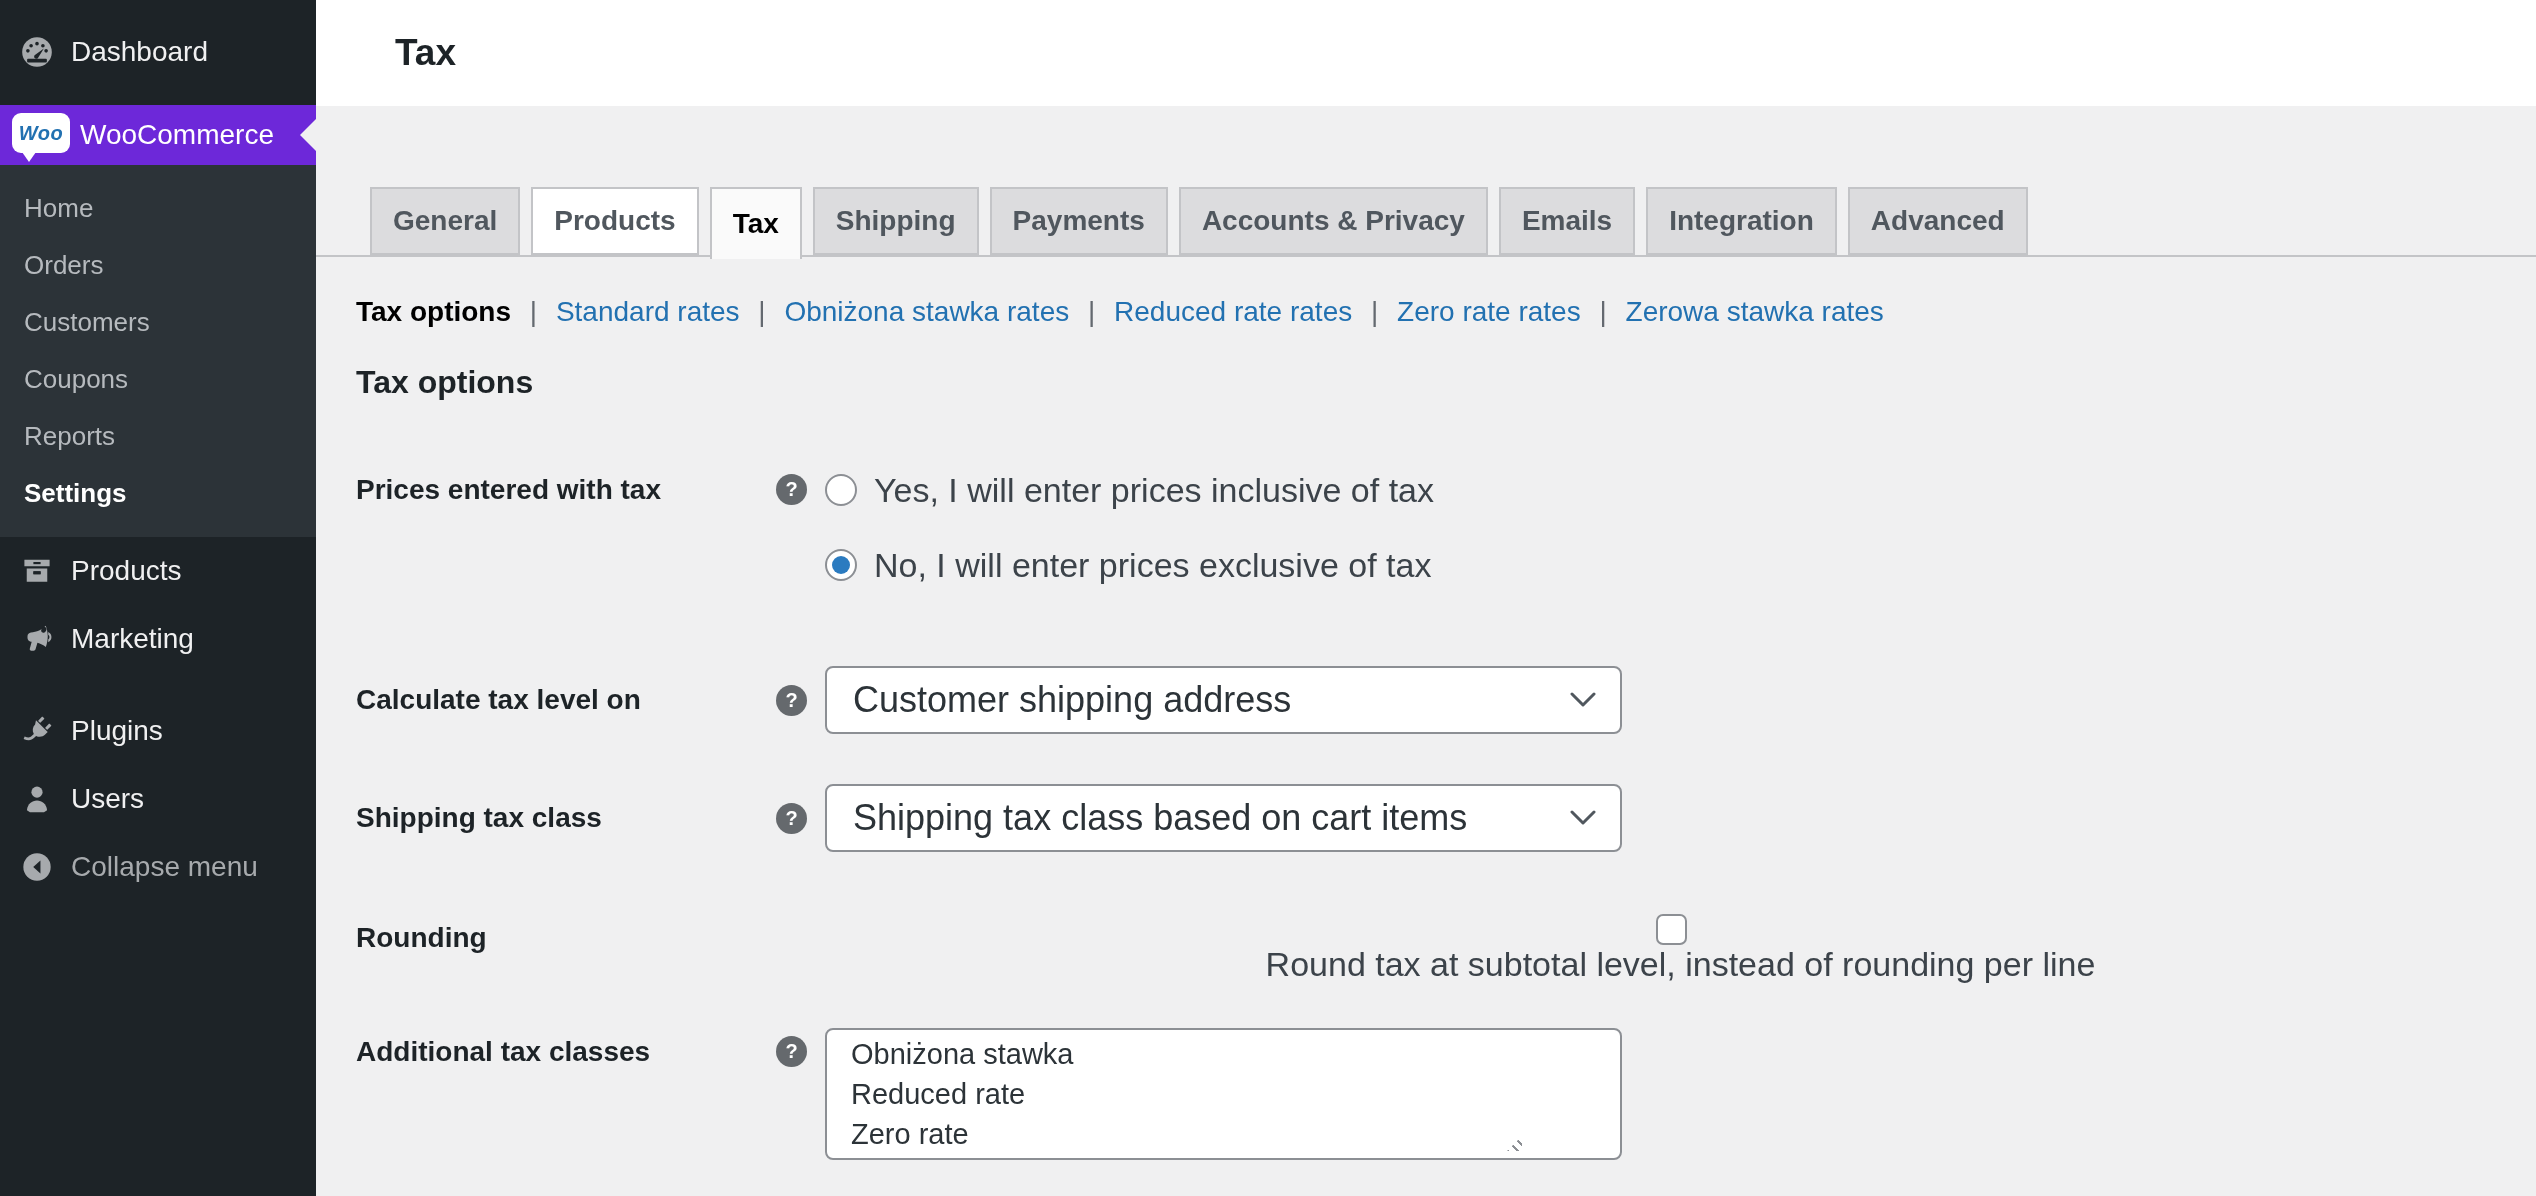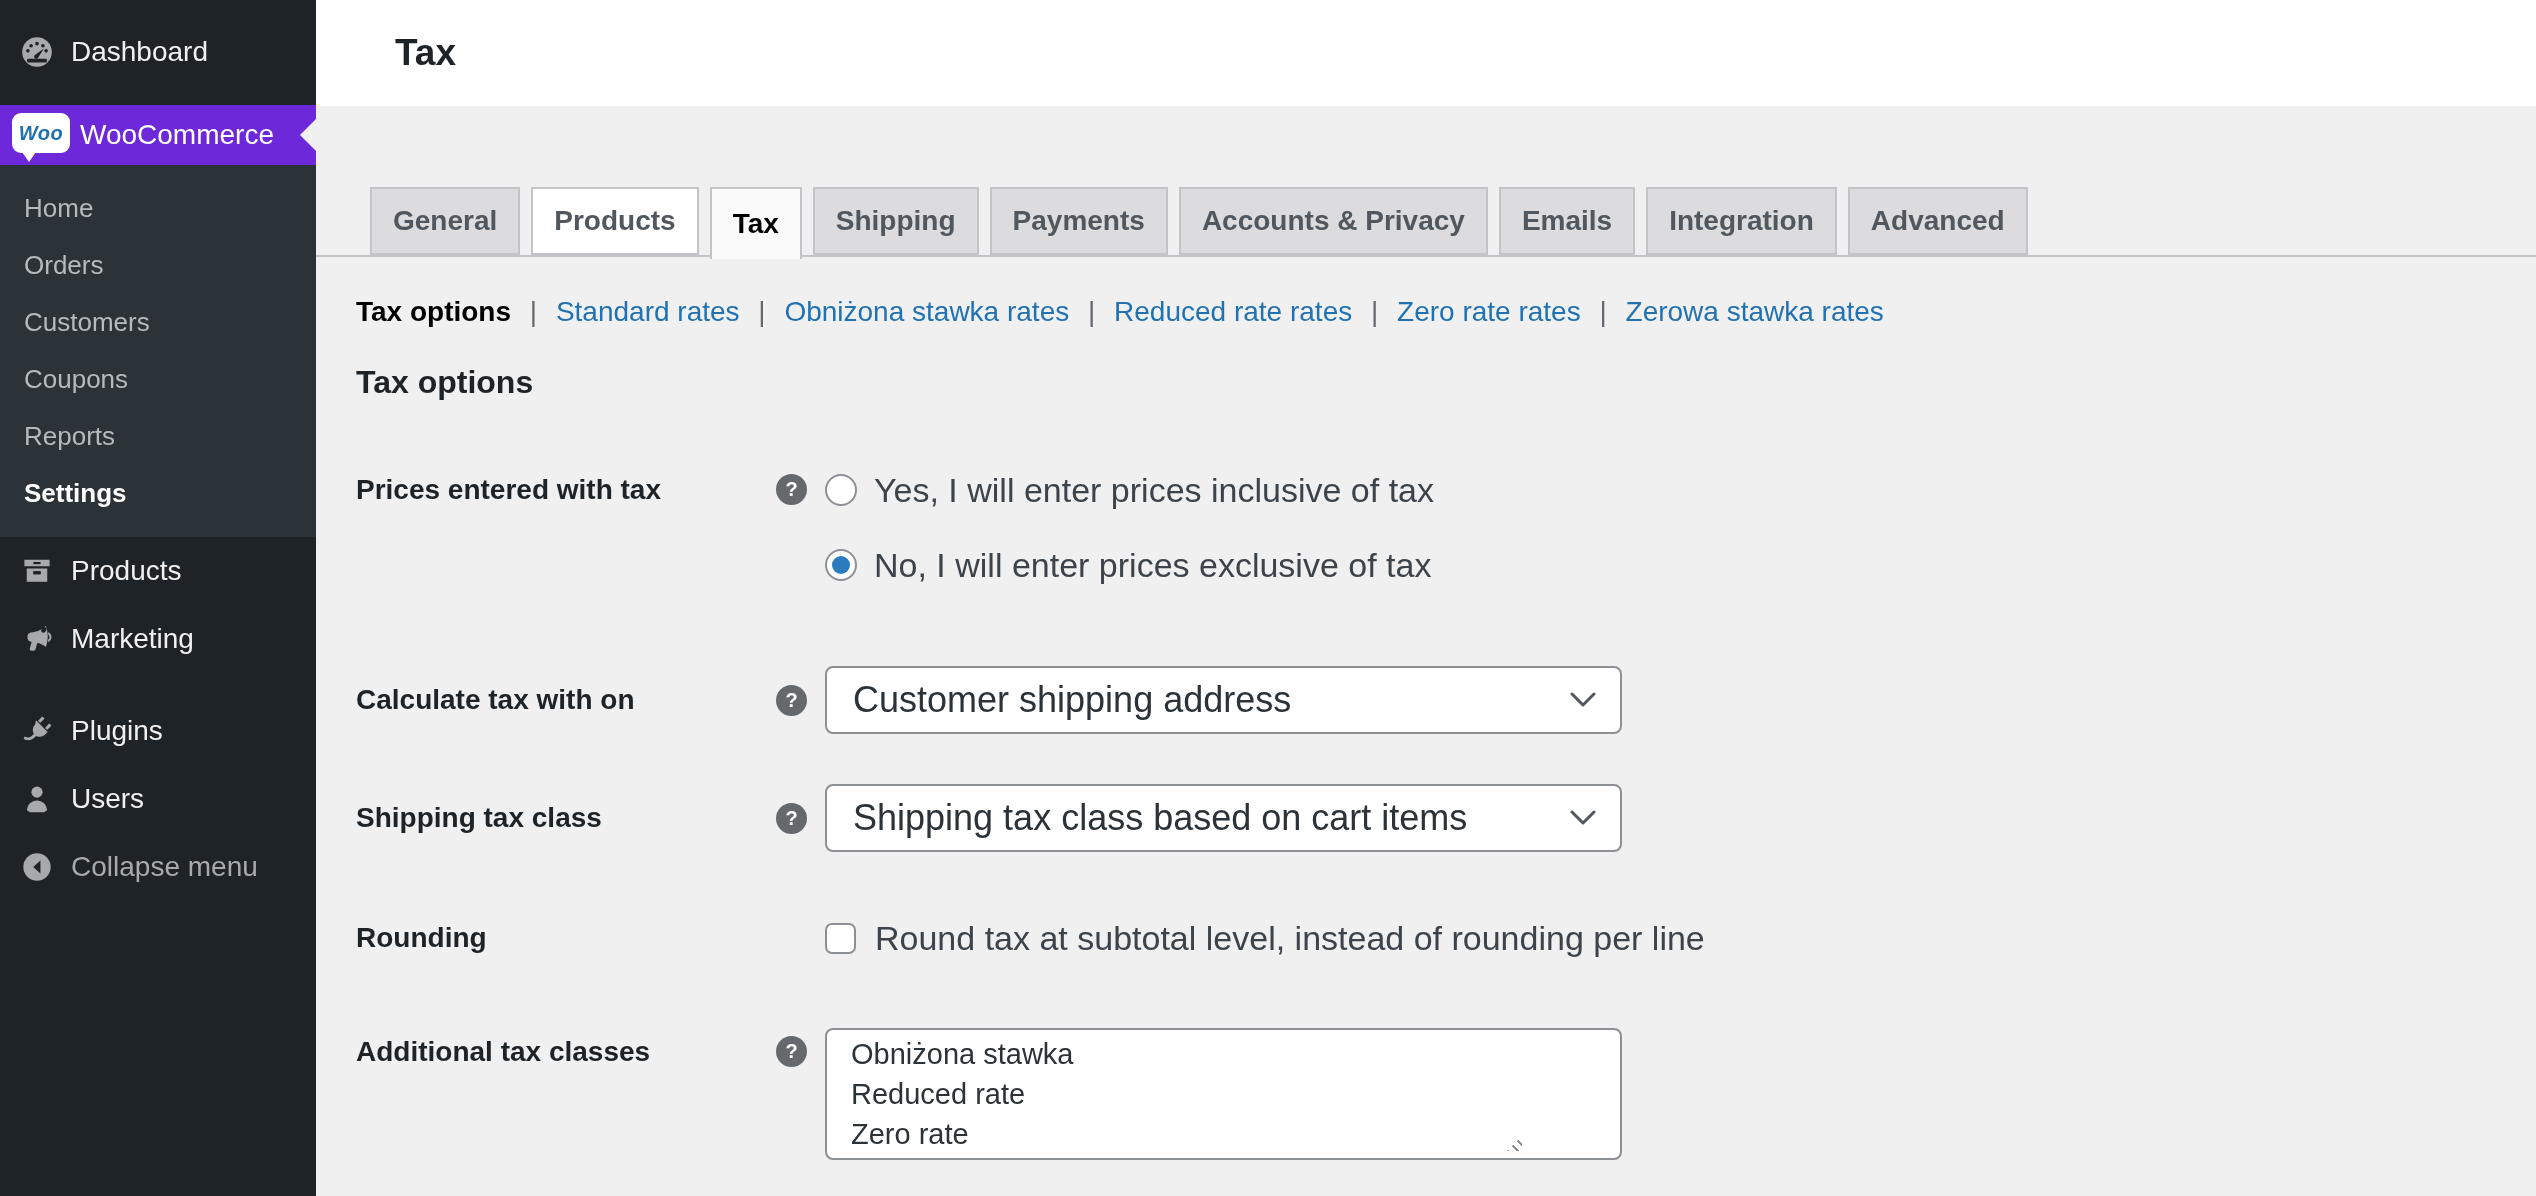--- a/index.html
+++ b/index.html
@@ -72,21 +72,21 @@
   .option-text { font-size:34px; color:#3c434a; }
 
   .row-calc { margin-top:77px; }
   .row-shipclass { margin-top:50px; }
   .select { width:797px; height:68px; background:#fff; border:2px solid #8c8f94; border-radius:8px;
       display:flex; align-items:center; justify-content:space-between; padding:0 24px 0 26px;
       font-size:36px; color:#2c3338; cursor:pointer; }
   .chevron { flex:none; margin-left:16px; }
 
   .row-rounding { margin-top:62px; }
-  .checkbox-line { display:flex; align-items:center; height:48px; cursor:pointer; }
+  .checkbox-line { display:flex; align-items:center; height:48px; cursor:pointer;flex-direction:column; }
   .checkbox { width:31px; height:31px; border:2px solid #8c8f94; border-radius:7px; background:#fff;
       margin-right:19px; flex:none; }
 
   .row-additional { margin-top:66px; }
   .ta-wrap { position:relative; width:704px;border-radius:23px; }
   .ta-wrap::after { content:""; position:absolute; right:7px; bottom:9px; width:15px; height:15px;
       background:repeating-linear-gradient(45deg, #8c8f94 0 2px, transparent 2px 7px);
       clip-path:polygon(100% 0, 100% 100%, 0 100%); pointer-events:none; }
   textarea.tax-classes { width:797px; height:132px; background:#fff; border:2px solid #8c8f94; border-radius:8px;
       padding:4px 24px; font-size:29px; line-height:40px; color:#2c3338; font-family:"Liberation Sans", sans-serif;
@@ -250,21 +250,21 @@
             <span class="option-text">Yes, I will enter prices inclusive of tax</span>
           </div>
           <div class="radio-line">
             <span class="radio checked"></span>
             <span class="option-text">No, I will enter prices exclusive of tax</span>
           </div>
         </div>
       </div>
 
       <div class="form-row row-calc row-center">
-        <div class="cell-label">Calculate tax with on</div>
+        <div class="cell-label">Calculate tax level on</div>
         <div class="cell-help">
           <span class="help-tip">?</span>
         </div>
         <div class="cell-control">
           <div class="select">
             <span>Customer shipping address</span>
             <svg class="chevron" width="26" height="16" viewBox="0 0 26 16">
               <polyline points="2,2 13,13 24,2" fill="none" stroke="#50575e" stroke-width="3" stroke-linecap="round" stroke-linejoin="round"></polyline>
             </svg>
           </div>

